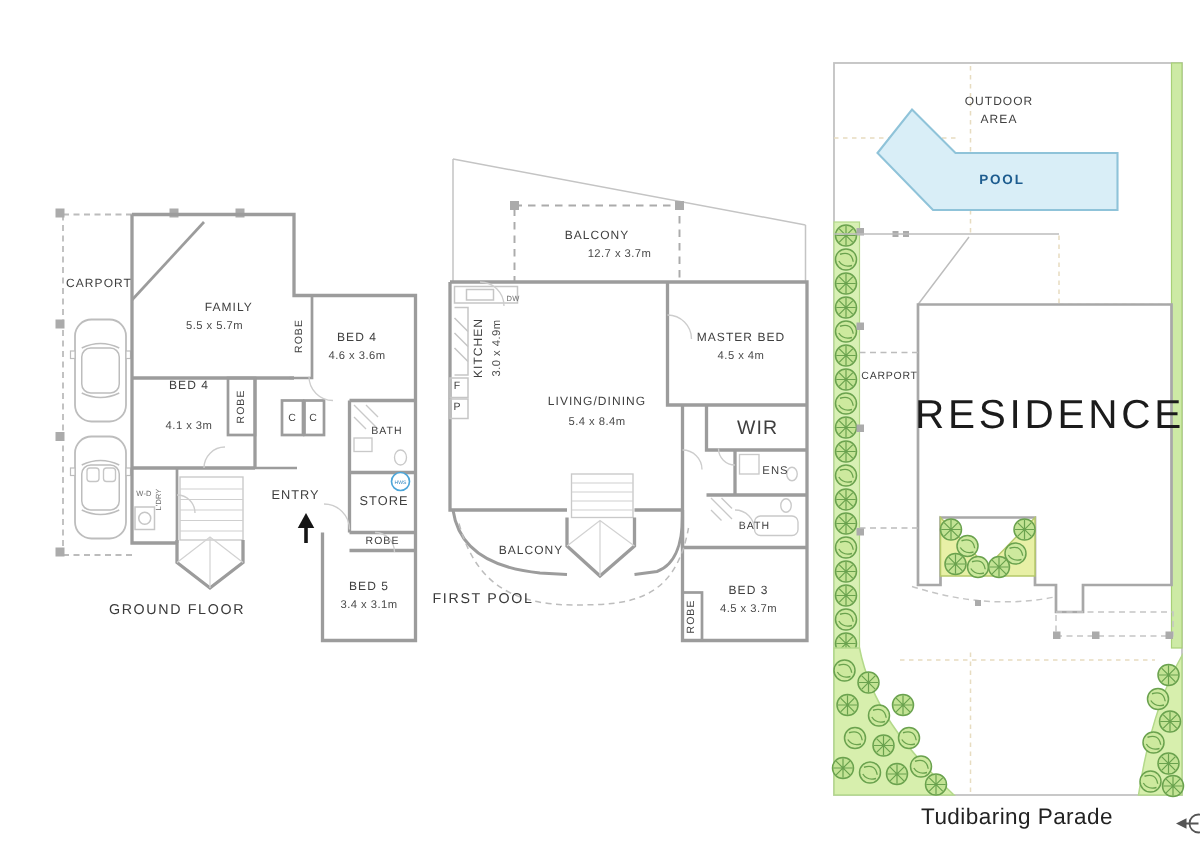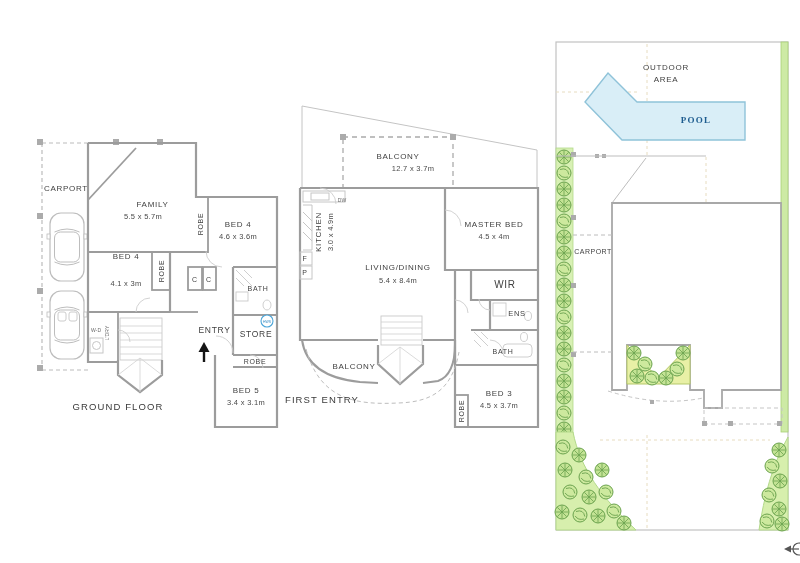--- a/index.html
+++ b/index.html
@@ -290,43 +290,45 @@
 <div class="lbl" style="left:126px;top:257px;">BED 4</div>
 <div class="lbl dim" style="left:126px;top:284px;">4.1 x 3m</div>
 <div class="lbl rot" style="left:161px;top:271px;font-size:7px;">ROBE</div>
 <div class="lbl cc" style="left:195px;top:279px;">C</div>
 <div class="lbl cc" style="left:209px;top:279px;">C</div>
 <div class="lbl" style="left:258px;top:288px;font-size:7px;">BATH</div>
 <div class="lbl" style="left:256px;top:334px;font-size:8.5px;">STORE</div>
 <div class="lbl" style="left:255px;top:361px;font-size:7px;">ROBE</div>
 <div class="lbl" style="left:246px;top:391px;">BED 5</div>
 <div class="lbl dim" style="left:246px;top:403px;">3.4 x 3.1m</div>
-<div class="lbl" style="left:197px;top:330px;font-size:8.5px;padding-left:35px;">ENTRY</div>
+<div class="lbl" style="left:197px;top:330px;font-size:8.5px;">ENTRY</div>
 <div class="lbl tiny" style="left:96px;top:330px;">W-D</div>
 <div class="lbl tiny rot" style="left:107px;top:333px;">L'DRY</div>
 <div class="lbl floor-title" style="left:118px;top:407px;">GROUND FLOOR</div>
 
 <div class="lbl" style="left:398px;top:157px;">BALCONY</div>
 <div class="lbl dim" style="left:398px;top:169px;margin-left:15px;">12.7 x 3.7m</div>
 <div class="lbl rot" style="left:319px;top:232px;">KITCHEN</div>
 <div class="lbl dim rot" style="left:331px;top:232px;">3.0 x 4.9m</div>
 <div class="lbl tiny" style="left:342px;top:200px;">DW</div>
 <div class="lbl cc" style="left:305px;top:258px;">F</div>
 <div class="lbl cc" style="left:305px;top:272px;">P</div>
 <div class="lbl" style="left:398px;top:268px;">LIVING/DINING</div>
 <div class="lbl dim" style="left:398px;top:281px;text-align:right;">5.4 x 8.4m</div>
 <div class="lbl" style="left:494px;top:225px;">MASTER BED</div>
 <div class="lbl dim" style="left:494px;top:237px;">4.5 x 4m</div>
-<div class="lbl" style="left:505px;top:285px;font-size:10px;">WIR</div>
+<div class="lbl" style="left:505px;top:285px;font-size:13px;">WIR</div>
 <div class="lbl" style="left:511px;top:314px;font-size:7.5px;padding-left:12px;">ENS</div>
 <div class="lbl" style="left:503px;top:351px;font-size:7px;">BATH</div>
 <div class="lbl" style="left:499px;top:394px;">BED 3</div>
 <div class="lbl dim" style="left:499px;top:406px;">4.5 x 3.7m</div>
 <div class="lbl rot" style="left:461px;top:411px;font-size:7px;">ROBE</div>
 <div class="lbl" style="left:354px;top:367px;">BALCONY</div>
-<div class="lbl floor-title" style="left:322px;top:400px;">FIRST ENTRY</div>
+<div class="lbl floor-title" style="left:322px;top:400px;">FIRST POOL</div>
 
 <div class="lbl" style="left:666px;top:68px;">OUTDOOR</div>
 <div class="lbl" style="left:666px;top:80px;">AREA</div>
-<div class="lbl pool-lbl" style="left:696px;top:120px;font-family:Liberation Serif, serif;">POOL</div>
+<div class="lbl pool-lbl" style="left:668px;top:120px;">POOL</div>
 <div class="lbl site-small" style="left:593px;top:251px;">CARPORT</div>
+<div class="lbl residence-lbl" style="left:700px;top:277px;">RESIDENCE</div>
+<div class="lbl street-lbl" style="left:678px;top:545px;">Tudibaring Parade</div>
 
 </div>
 
 </body></html>

